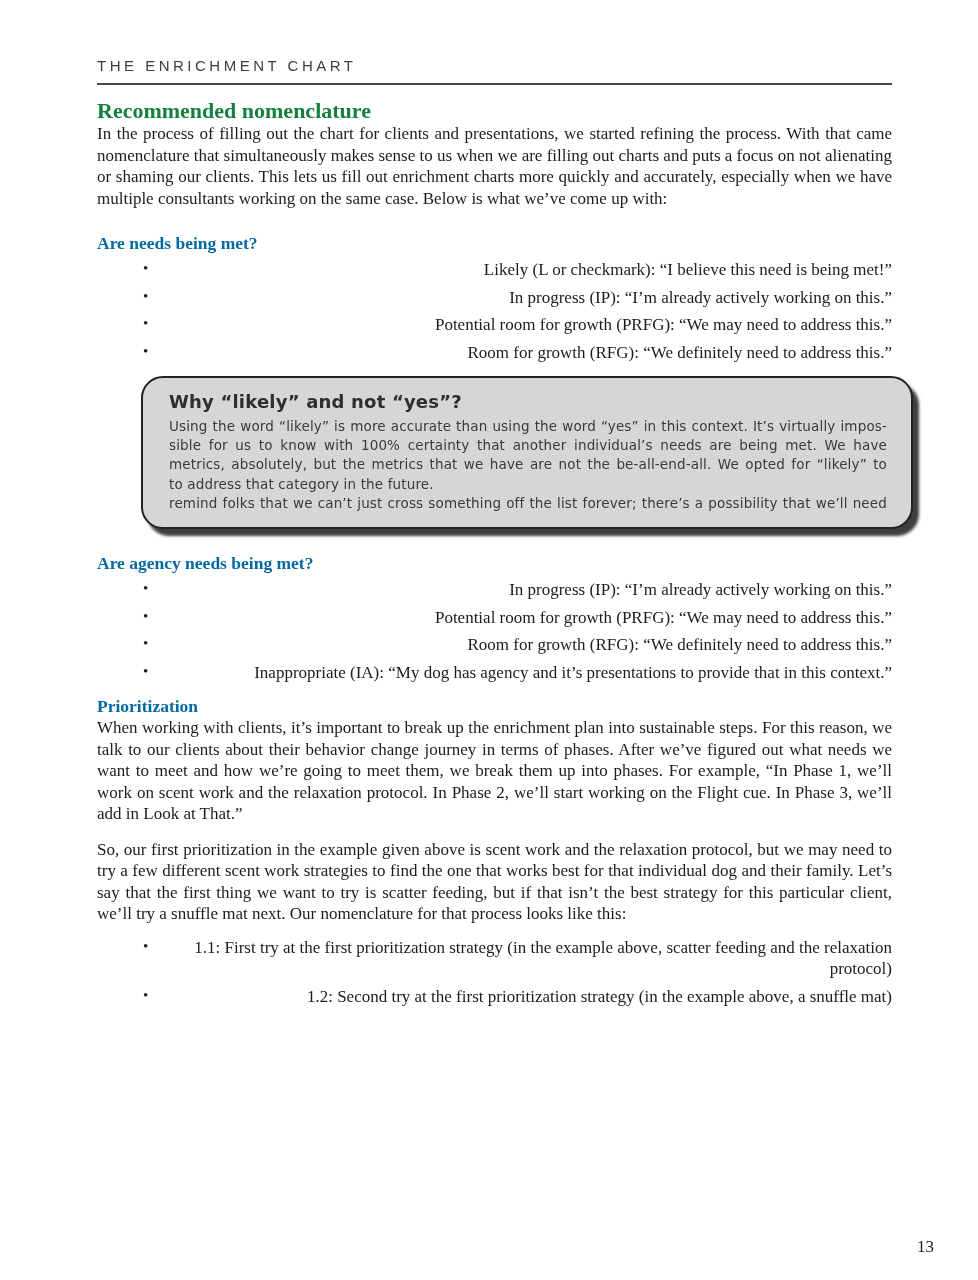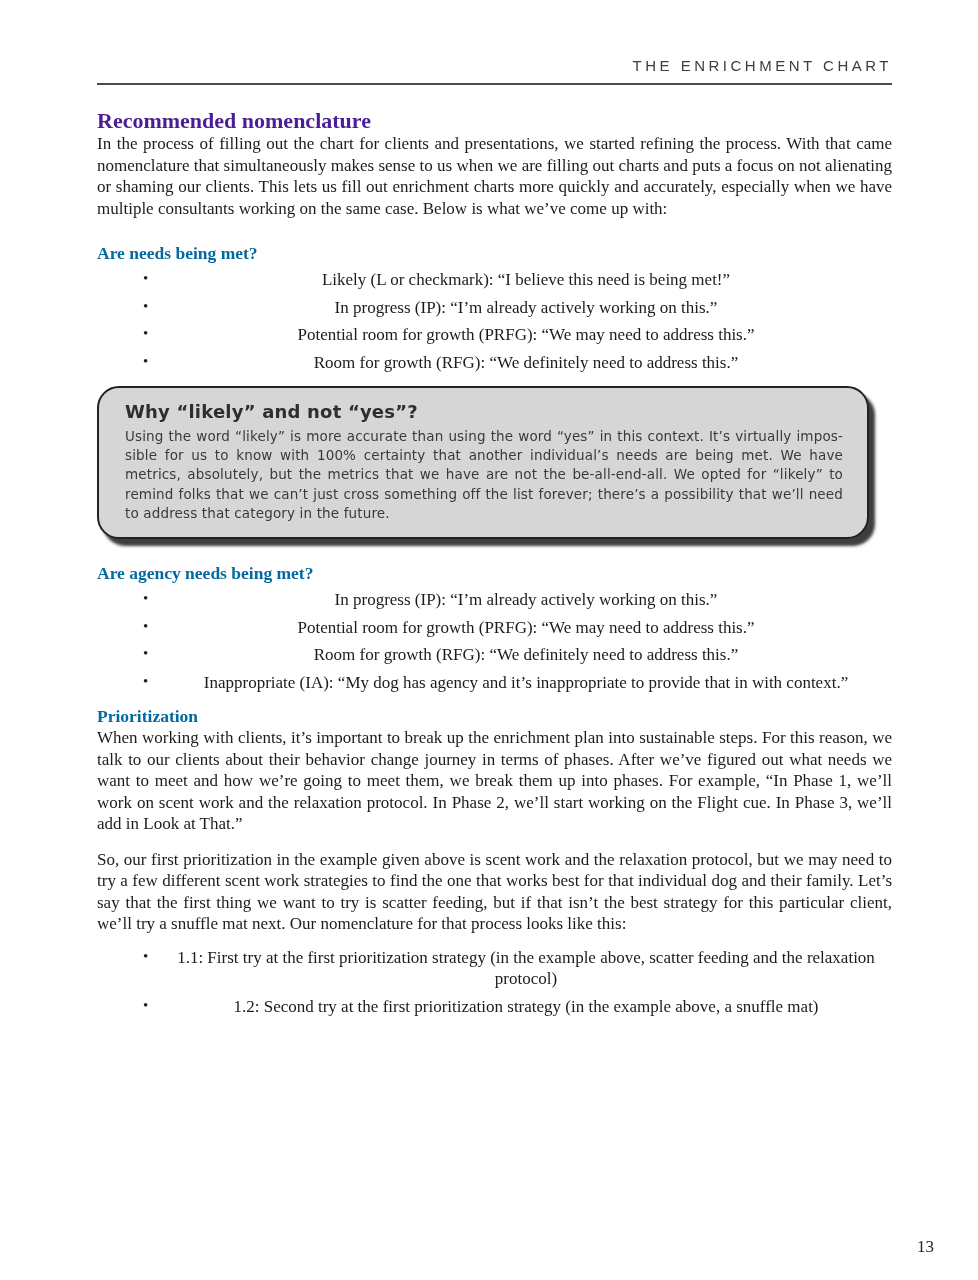--- a/index.html
+++ b/index.html
@@ -16,21 +16,21 @@
     color: #1c1c1c;
   }
   .content {
     position: absolute;
     left: 97px;
     top: 0;
     width: 795px;
   }
   .running-head {
     margin-top: 57px;
-    text-align: right;
+    text-align: left;
     font-family: "Liberation Sans", sans-serif;
     font-size: 15px;
     letter-spacing: 3.5px;
     color: #3d3d3d;
     font-weight: 400;
   }
   .header-rule {
     border: none;
     border-top: 2px solid #4a4a4a;
     margin: 9px 0 0 0;
@@ -38,62 +38,63 @@
   p.body {
     font-size: 17px;
     line-height: 21.5px;
     text-align: justify;
     margin: 14px 0 0 0;
   }
   p.tight { margin-top: 0; }
   h2.section {
     font-size: 22px;
     font-weight: bold;
-    color: #4c1d95;
-    margin: 24px 0 0 0;
+    color: #15803d;
+    margin: 14px 0 0 0;
     line-height: 24px;
   }
   h3.sub {
     font-size: 17.5px;
     font-weight: bold;
     color: #0369a1;
     margin: 23px 0 0 0;
     line-height: 22px;
   }
   ul.bullets {
     list-style: none;
     margin: 5px 0 0 0;
     padding: 0 0 0 46px;
   }
   ul.bullets li {
     position: relative;
     padding-left: 17px;
     font-size: 17px;
     line-height: 21.5px;
     margin-bottom: 6px;
-    text-align: center;
+    text-align: right;
   }
   ul.bullets li::before {
     content: "\2022";
     position: absolute;
     left: 0;
     top: -1px;
     font-size: 15px;
   }
   .callout {
     margin-top: 13px;
     width: 772px;
     box-sizing: border-box;
     background: #d6d6d6;
     border: 2.5px solid #222222;
     border-radius: 22px;
     box-shadow: 6px 7px 3px rgba(35,35,35,0.88);
     padding: 13px 24px 14px 26px;
     font-family: "DejaVu Sans", sans-serif;
     color: #3a3a3a;
+    margin-left: 44px;
   }
   .callout-title {
     font-size: 18px;
     font-weight: bold;
     color: #2e2e2e;
     margin: 0 0 5px 0;
     letter-spacing: 0.2px;
   }
   .callout-line {
     font-size: 13.5px;
@@ -132,30 +133,30 @@
     <li>In progress (IP): “I’m already actively working on this.”</li>
     <li>Potential room for growth (PRFG): “We may need to address this.”</li>
     <li>Room for growth (RFG): “We definitely need to address this.”</li>
   </ul>
 
   <div class="callout">
     <div class="callout-title">Why “likely” and not “yes”?</div>
     <div class="callout-line jl">Using the word “likely” is more accurate than using the word “yes” in this context. It’s virtually impos-</div>
     <div class="callout-line jl">sible for us to know with 100% certainty that another individual’s needs are being met. We have</div>
     <div class="callout-line jl">metrics, absolutely, but the metrics that we have are not the be-all-end-all. We opted for “likely” to</div>
+    <div class="callout-line">to address that category in the future.</div>
     <div class="callout-line jl">remind folks that we can’t just cross something off the list forever; there’s a possibility that we’ll need</div>
-    <div class="callout-line">to address that category in the future.</div>
   </div>
 
   <h3 class="sub">Are agency needs being met?</h3>
   <ul class="bullets">
     <li>In progress (IP): “I’m already actively working on this.”</li>
     <li>Potential room for growth (PRFG): “We may need to address this.”</li>
     <li>Room for growth (RFG): “We definitely need to address this.”</li>
-    <li>Inappropriate (IA): “My dog has agency and it’s inappropriate to provide that in with context.”</li>
+    <li>Inappropriate (IA): “My dog has agency and it’s presentations to provide that in this context.”</li>
   </ul>
 
   <h3 class="sub" style="margin-top:12px">Prioritization</h3>
   <p class="body tight">When working with clients, it’s important to break up the enrichment plan into sustainable steps. For this reason, we talk to our clients about their behavior change journey in terms of phases. After we’ve figured out what needs we want to meet and how we’re going to meet them, we break them up into phases. For example, “In Phase 1, we’ll work on scent work and the relaxation protocol. In Phase 2, we’ll start working on the Flight cue. In Phase 3, we’ll add in Look at That.”</p>
   <p class="body">So, our first prioritization in the example given above is scent work and the relaxation protocol, but we may need to try a few different scent work strategies to find the one that works best for that individual dog and their family. Let’s say that the first thing we want to try is scatter feeding, but if that isn’t the best strategy for this particular client, we’ll try a snuffle mat next. Our nomenclature for that process looks like this:</p>
 
   <ul class="bullets" style="margin-top:12px">
     <li>1.1: First try at the first prioritization strategy (in the example above, scatter feeding and the relaxation protocol)</li>
     <li>1.2: Second try at the first prioritization strategy (in the example above, a snuffle mat)</li>
   </ul>

